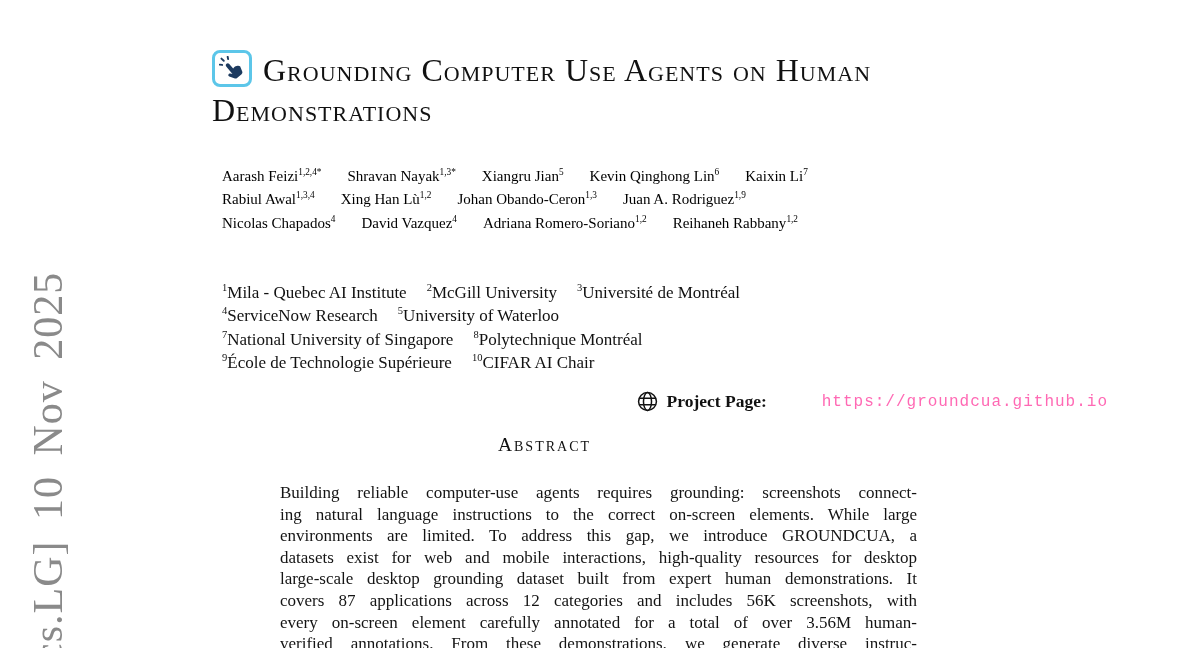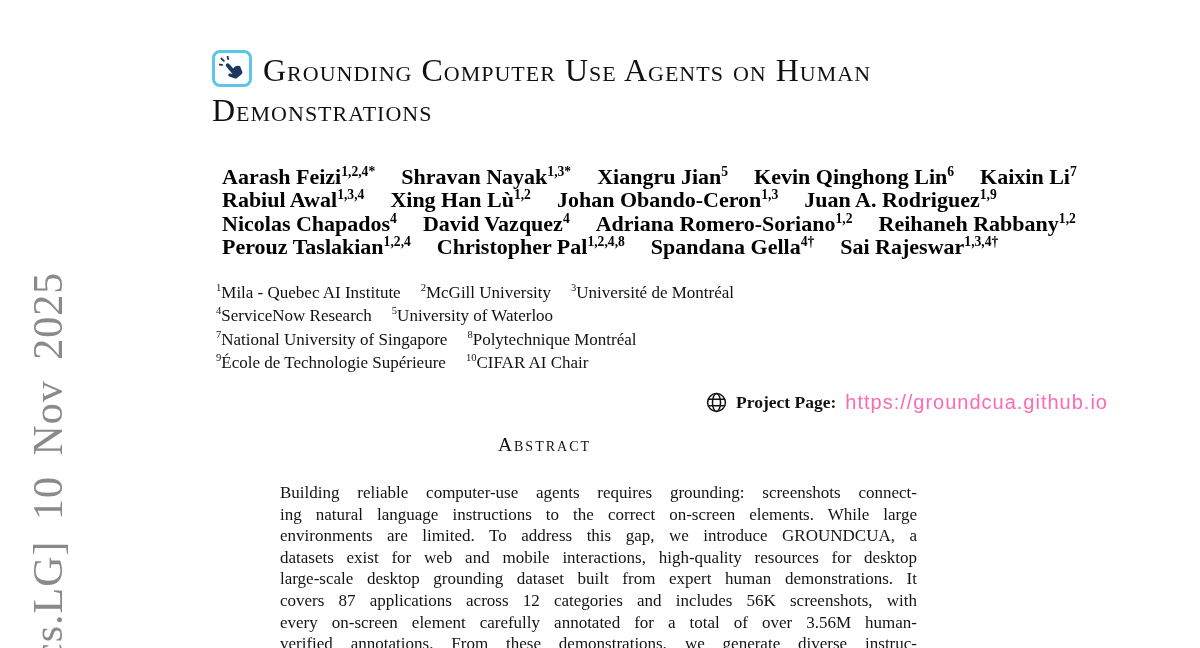--- a/index.html
+++ b/index.html
@@ -41,44 +41,45 @@
     border-radius:8px;
     background:#fff;
     display:inline-flex;align-items:center;justify-content:center;
     margin-right:11px;flex:0 0 auto;
   }
   .badge svg{width:26px;height:26px;}
 
   
   .authors{
     position:absolute;left:222px;top:165px;width:810px;
-    font-weight:bold;font-size:22px;line-height:23.4px;color:#000;
+    font-weight:normal;font-size:15px;line-height:23.4px;color:#000;
   }
   .author-line{display:flex;flex-wrap:nowrap;gap:26px;}
   .author{white-space:nowrap;}
   sup{font-size:62%;line-height:0;vertical-align:super;}
 
   
   .affils{
-    position:absolute;left:216px;top:281px;width:720px;
+    position:absolute;left:222px;top:281px;width:720px;
     font-size:17px;line-height:23.3px;color:#111;
   }
   .affil-line{display:flex;flex-wrap:nowrap;gap:20px;}
   .affil{white-space:nowrap;}
 
   
   .project{
     position:absolute;left:0;top:391px;width:1108px;
     display:flex;align-items:center;justify-content:flex-end;gap:9px;
   }
   .project .plabel{font-weight:bold;font-size:17.5px;color:#111;}
   .purl{
-    font-family:Liberation Sans, sans-serif;
-    font-size:20px;letter-spacing:1px;
+    font-family:Liberation Mono, monospace;
+    font-size:16px;letter-spacing:1px;
     text-decoration:none;
+    margin-left:46px;
   }
   .globe{width:21px;height:21px;display:inline-flex;}
 
   
   .absheading{
     position:absolute;left:0;top:434px;width:1089px;
     text-align:center;
     font-variant:small-caps;
     font-size:19.5px;letter-spacing:2px;color:#111;
   }
@@ -131,26 +132,20 @@
         <span class="author">Xing Han Lù<sup>1,2</sup></span>
         <span class="author">Johan Obando-Ceron<sup>1,3</sup></span>
         <span class="author">Juan A. Rodriguez<sup>1,9</sup></span>
       </div>
       <div class="author-line">
         <span class="author">Nicolas Chapados<sup>4</sup></span>
         <span class="author">David Vazquez<sup>4</sup></span>
         <span class="author">Adriana Romero-Soriano<sup>1,2</sup></span>
         <span class="author">Reihaneh Rabbany<sup>1,2</sup></span>
       </div>
-      <div class="author-line">
-        <span class="author">Perouz Taslakian<sup>1,2,4</sup></span>
-        <span class="author">Christopher Pal<sup>1,2,4,8</sup></span>
-        <span class="author">Spandana Gella<sup>4†</sup></span>
-        <span class="author">Sai Rajeswar<sup>1,3,4†</sup></span>
-      </div>
     </div>
 
   <div id="affils" class="affils">
       <div class="affil-line">
         <span class="affil"><sup>1</sup>Mila - Quebec AI Institute</span>
         <span class="affil"><sup>2</sup>McGill University</span>
         <span class="affil"><sup>3</sup>Université de Montréal</span>
       </div>
       <div class="affil-line">
         <span class="affil"><sup>4</sup>ServiceNow Research</span>

